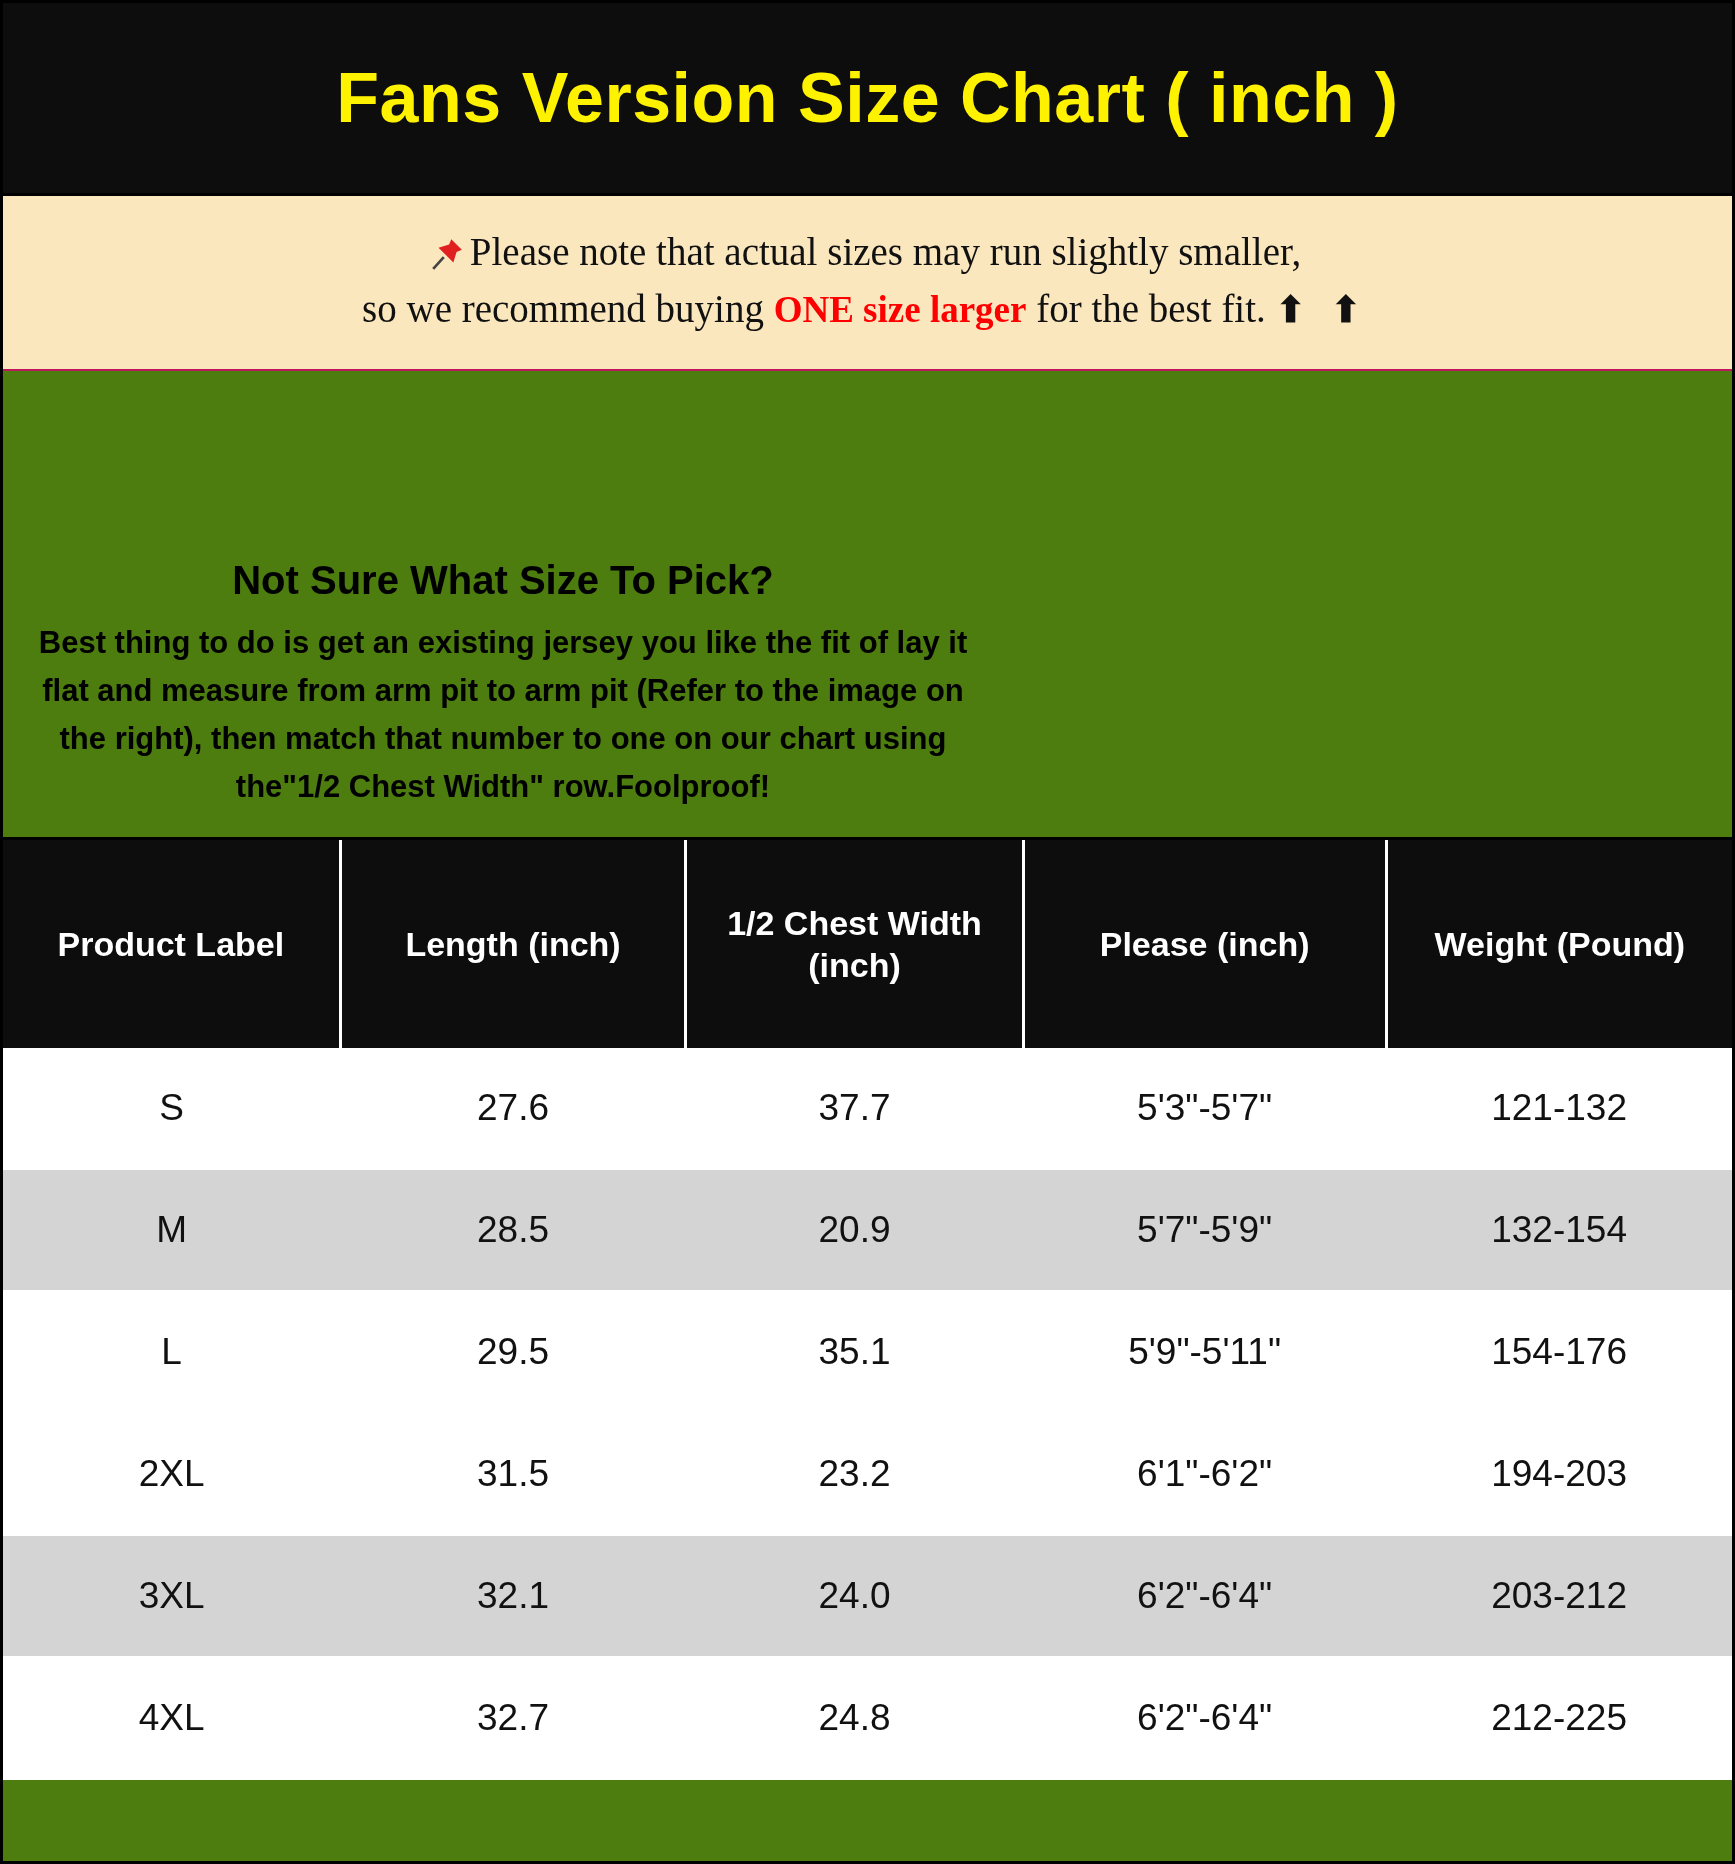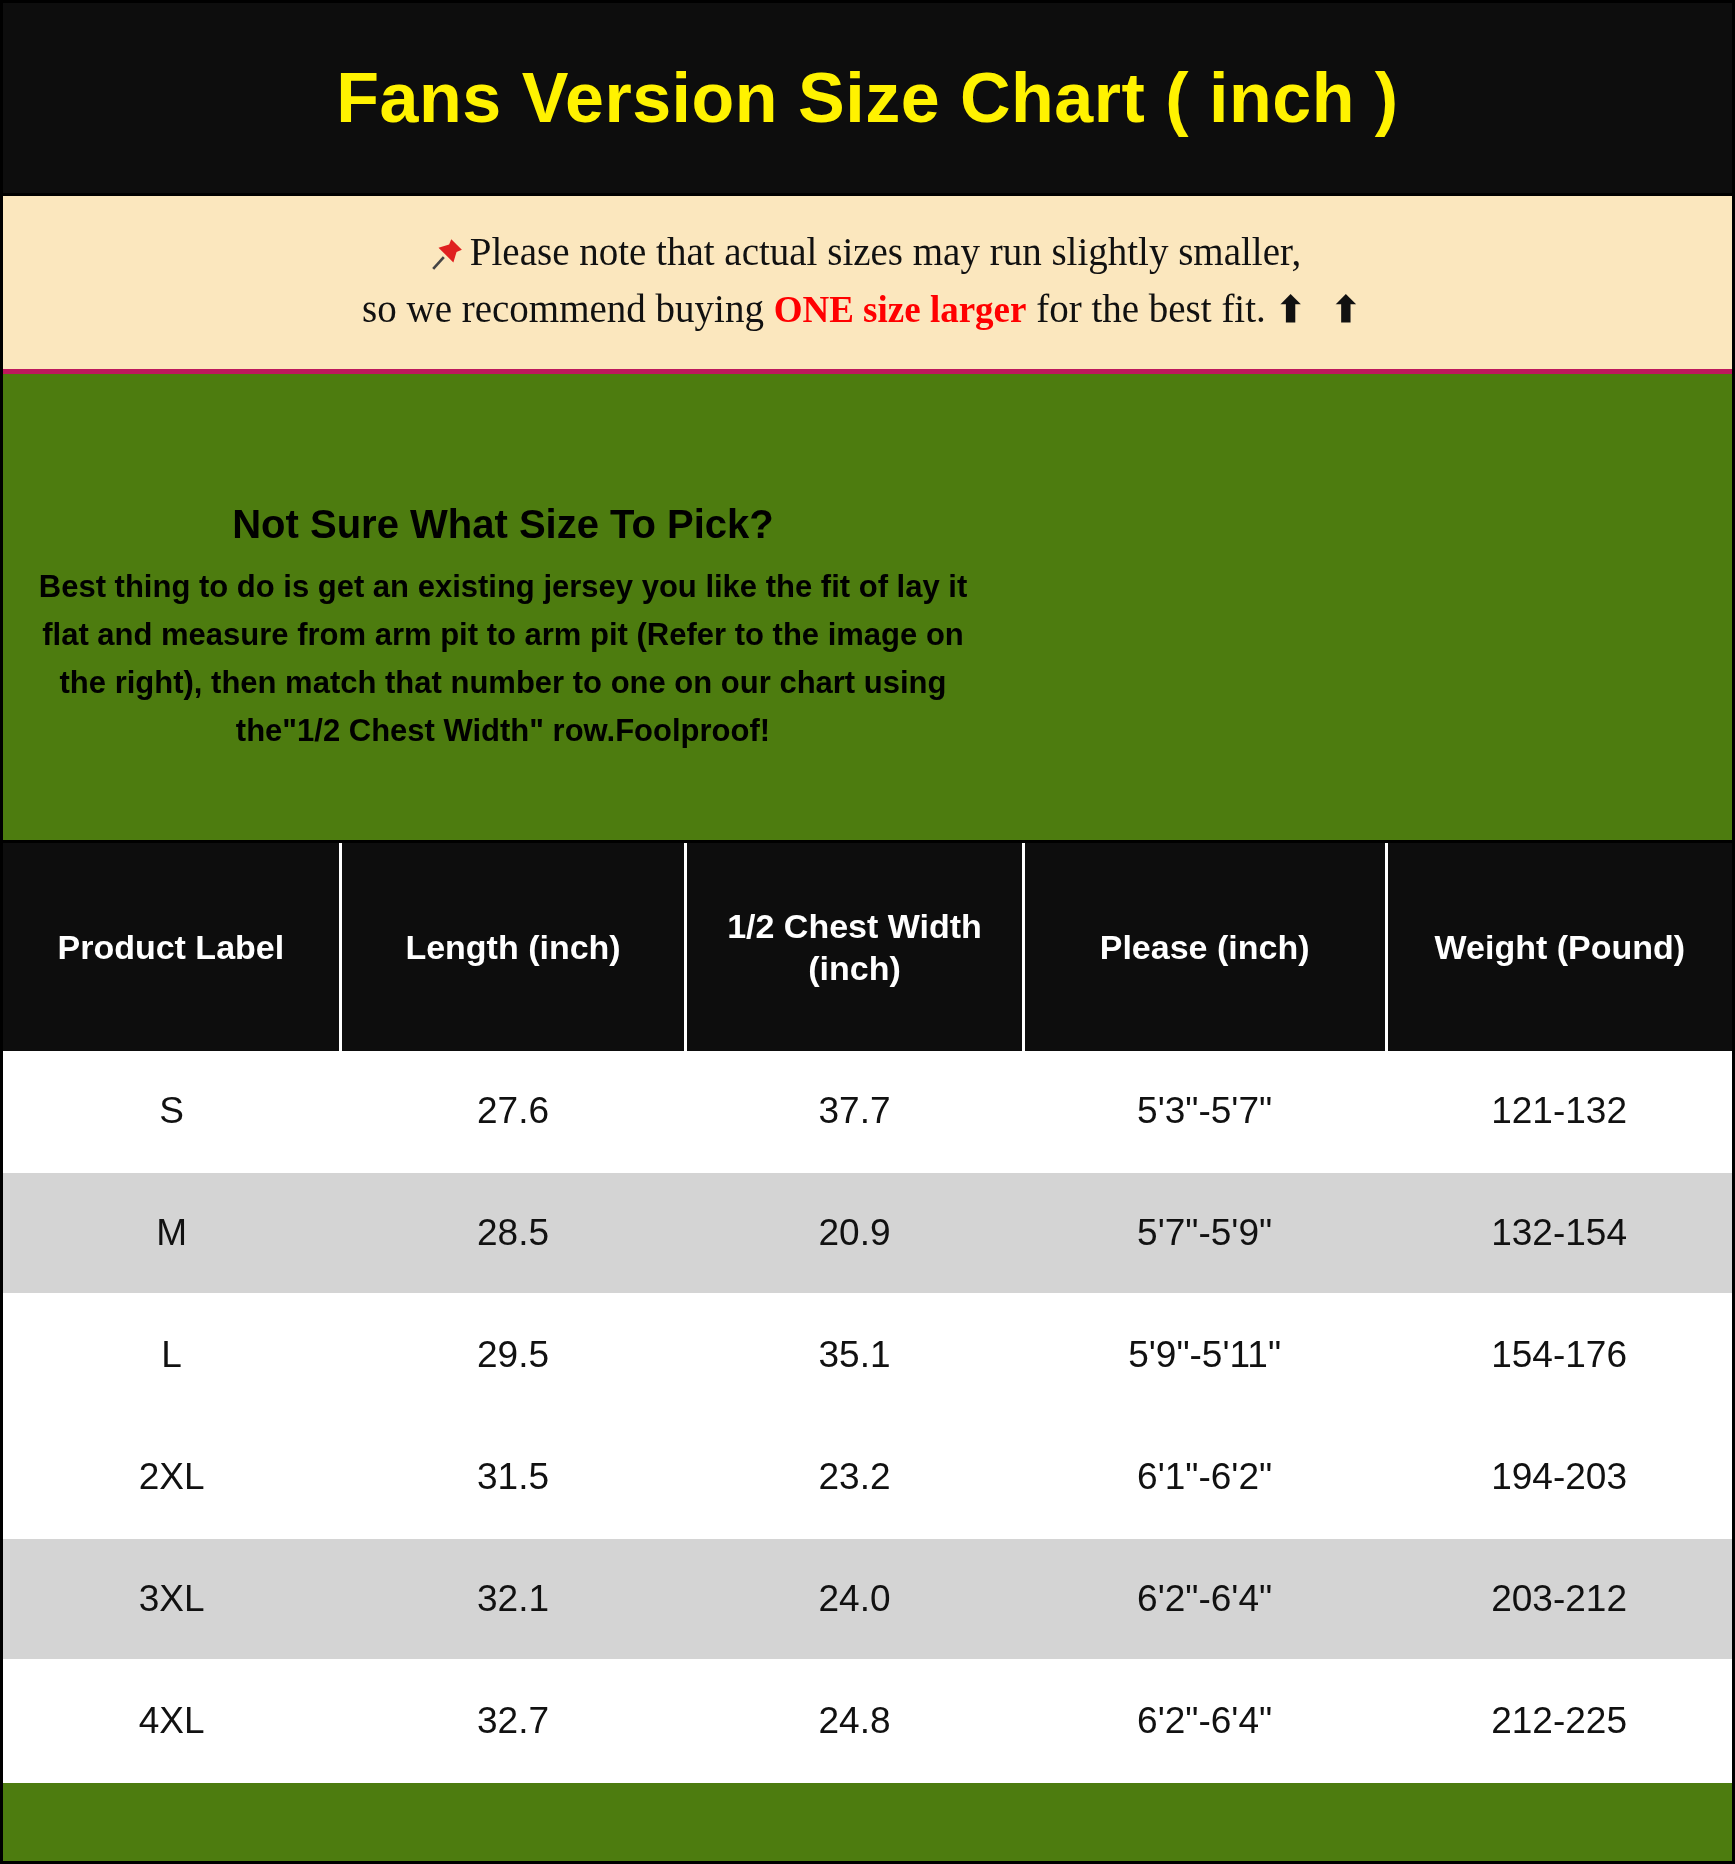--- a/index.html
+++ b/index.html
@@ -37,21 +37,21 @@
     font-weight: bold;
     letter-spacing: 0.5px;
     text-align: center;
     font-family: "Liberation Sans", sans-serif;
   }
 
   
   .note {
     background: #FBE7BE;
     border-top: 3px solid #000;
-    border-bottom: 5px solid #be185d;
+    border-bottom: 2px solid #be185d;
     padding: 28px 20px 32px 16px;
     text-align: center;
     color: #111;
   }
   .note-line {
     font-size: 39px;
     line-height: 1.45;
     font-family: "Liberation Serif", serif;
   }
   .pin-icon {
@@ -72,21 +72,21 @@
   .arrow-up {
     font-weight: bold;
     font-size: 36px;
     letter-spacing: 8px;
   }
 
   
   .info {
     display: flex;
     flex-direction: row;
-    align-items: center;
+    align-items: flex-end;
     padding: 40px 0 26px 0;
     border-bottom: 3px solid #000;
     min-height: 400px;
   }
   .info-text {
     flex: 0 0 1010px;
     padding: 10px 24px 0 14px;
     box-sizing: border-box;
     text-align: center;
   }

